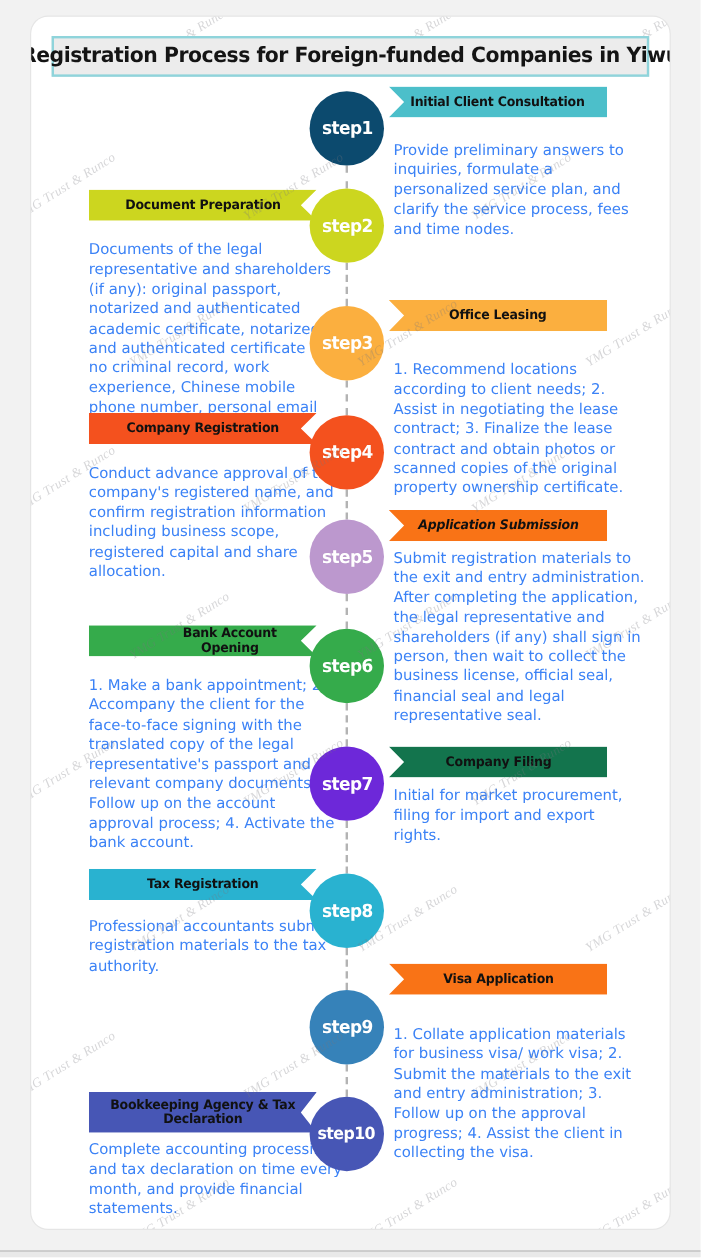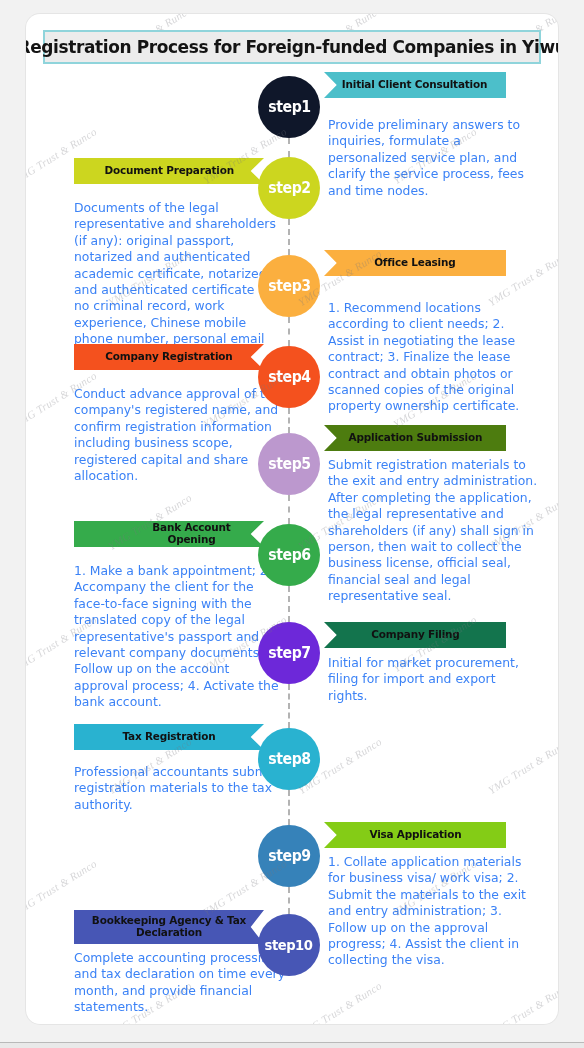--- a/index.html
+++ b/index.html
@@ -147,21 +147,21 @@
         <div class="spine" style="top: 572px; height: 36px;"></div>
         <div class="spine" style="top: 670px; height: 44px;"></div>
         <div class="spine" style="top: 776px; height: 35px;"></div>
         <div class="spine" style="top: 873px; height: 27px;"></div>
       </div>
     <div id="steps-layer">
         <div class="banner right" style="background: rgb(76, 191, 202); left: 298px; top: 58px; width: 182px;">
           <span class="btxt">Initial Client Consultation</span>
         </div>
         <div class="body-text" style="left: 302px; top: 103px; width: 210px;">Provide preliminary answers to inquiries, formulate a personalized service plan, and clarify the service process, fees and time nodes.</div>
-        <div class="circle" style="background: #0f172a; top: 62px;">
+        <div class="circle" style="background: #0c4a6e; top: 62px;">
           <span class="lbl">step1</span>
         </div>
         <div class="banner left" style="background: rgb(204, 214, 31); left: 48px; top: 144px; width: 190px;">
           <span class="btxt">Document Preparation</span>
         </div>
         <div class="body-text" style="left: 48px; top: 186px; width: 212px;">Documents of the legal representative and shareholders (if any): original passport, notarized and authenticated academic certificate, notarized and authenticated certificate of no criminal record, work experience, Chinese mobile phone number, personal email address.</div>
         <div class="circle" style="background: rgb(204, 214, 31); top: 143px;">
           <span class="lbl">step2</span>
         </div>
         <div class="banner right" style="background: rgb(251, 175, 63); left: 298px; top: 236px; width: 182px;">
@@ -171,21 +171,21 @@
         <div class="circle" style="background: rgb(251, 175, 63); top: 241px;">
           <span class="lbl">step3</span>
         </div>
         <div class="banner left" style="background: rgb(244, 81, 30); left: 48px; top: 330px; width: 190px;">
           <span class="btxt">Company Registration</span>
         </div>
         <div class="body-text" style="left: 48px; top: 372px; width: 212px;">Conduct advance approval of the company's registered name, and confirm registration information including business scope, registered capital and share allocation.</div>
         <div class="circle" style="background: rgb(244, 81, 30); top: 332px; align-items: center;">
           <span class="lbl">step4</span>
         </div>
-        <div class="banner right" style="background: #4d7c0f; left: 298px; top: 411px; width: 182px;">
+        <div class="banner right" style="background: #f97316; left: 298px; top: 411px; width: 182px; font-style: italic;">
           <span class="btxt">Application Submission</span>
         </div>
         <div class="body-text" style="left: 302px; top: 443px; width: 210px;">Submit registration materials to the exit and entry administration. After completing the application, the legal representative and shareholders (if any) shall sign in person, then wait to collect the business license, official seal, financial seal and legal representative seal.</div>
         <div class="circle" style="background: rgb(188, 152, 206); top: 419px;">
           <span class="lbl">step5</span>
         </div>
         <div class="banner left" style="background: rgb(53, 171, 75); left: 48px; top: 507px; width: 190px; padding-left: 45px;">
           <span class="btxt">Bank Account Opening</span>
         </div>
         <div class="body-text" style="left: 48px; top: 549px; width: 212px;">1. Make a bank appointment; 2. Accompany the client for the face-to-face signing with the translated copy of the legal representative's passport and relevant company documents; 3. Follow up on the account approval process; 4. Activate the bank account.</div>
@@ -199,21 +199,21 @@
         <div class="circle" style="background: #6d28d9; top: 608px;">
           <span class="lbl">step7</span>
         </div>
         <div class="banner left" style="background: rgb(41, 178, 208); left: 48px; top: 710px; width: 190px;">
           <span class="btxt">Tax Registration</span>
         </div>
         <div class="body-text" style="left: 48px; top: 750px; width: 212px;">Professional accountants submit registration materials to the tax authority.</div>
         <div class="circle" style="background: rgb(41, 178, 208); top: 714px;">
           <span class="lbl">step8</span>
         </div>
-        <div class="banner right" style="background: #84cc16; left: 298px; top: 808px; width: 182px;">
+        <div class="banner right" style="background: #f97316; left: 298px; top: 789px; width: 182px;">
           <span class="btxt">Visa Application</span>
         </div>
         <div class="body-text" style="left: 302px; top: 840px; width: 210px;">1. Collate application materials for business visa/ work visa; 2. Submit the materials to the exit and entry administration; 3. Follow up on the approval progress; 4. Assist the client in collecting the visa.</div>
         <div class="circle" style="background: rgb(54, 130, 185); top: 811px;">
           <span class="lbl">step9</span>
         </div>
         <div class="banner left two-line" style="background: rgb(71, 86, 181); left: 48px; top: 896px; width: 190px;">
           <span class="btxt">Bookkeeping Agency &amp; Tax Declaration</span>
         </div>
         <div class="body-text" style="left: 48px; top: 936px; width: 212px;">Complete accounting processing and tax declaration on time every month, and provide financial statements.</div>

